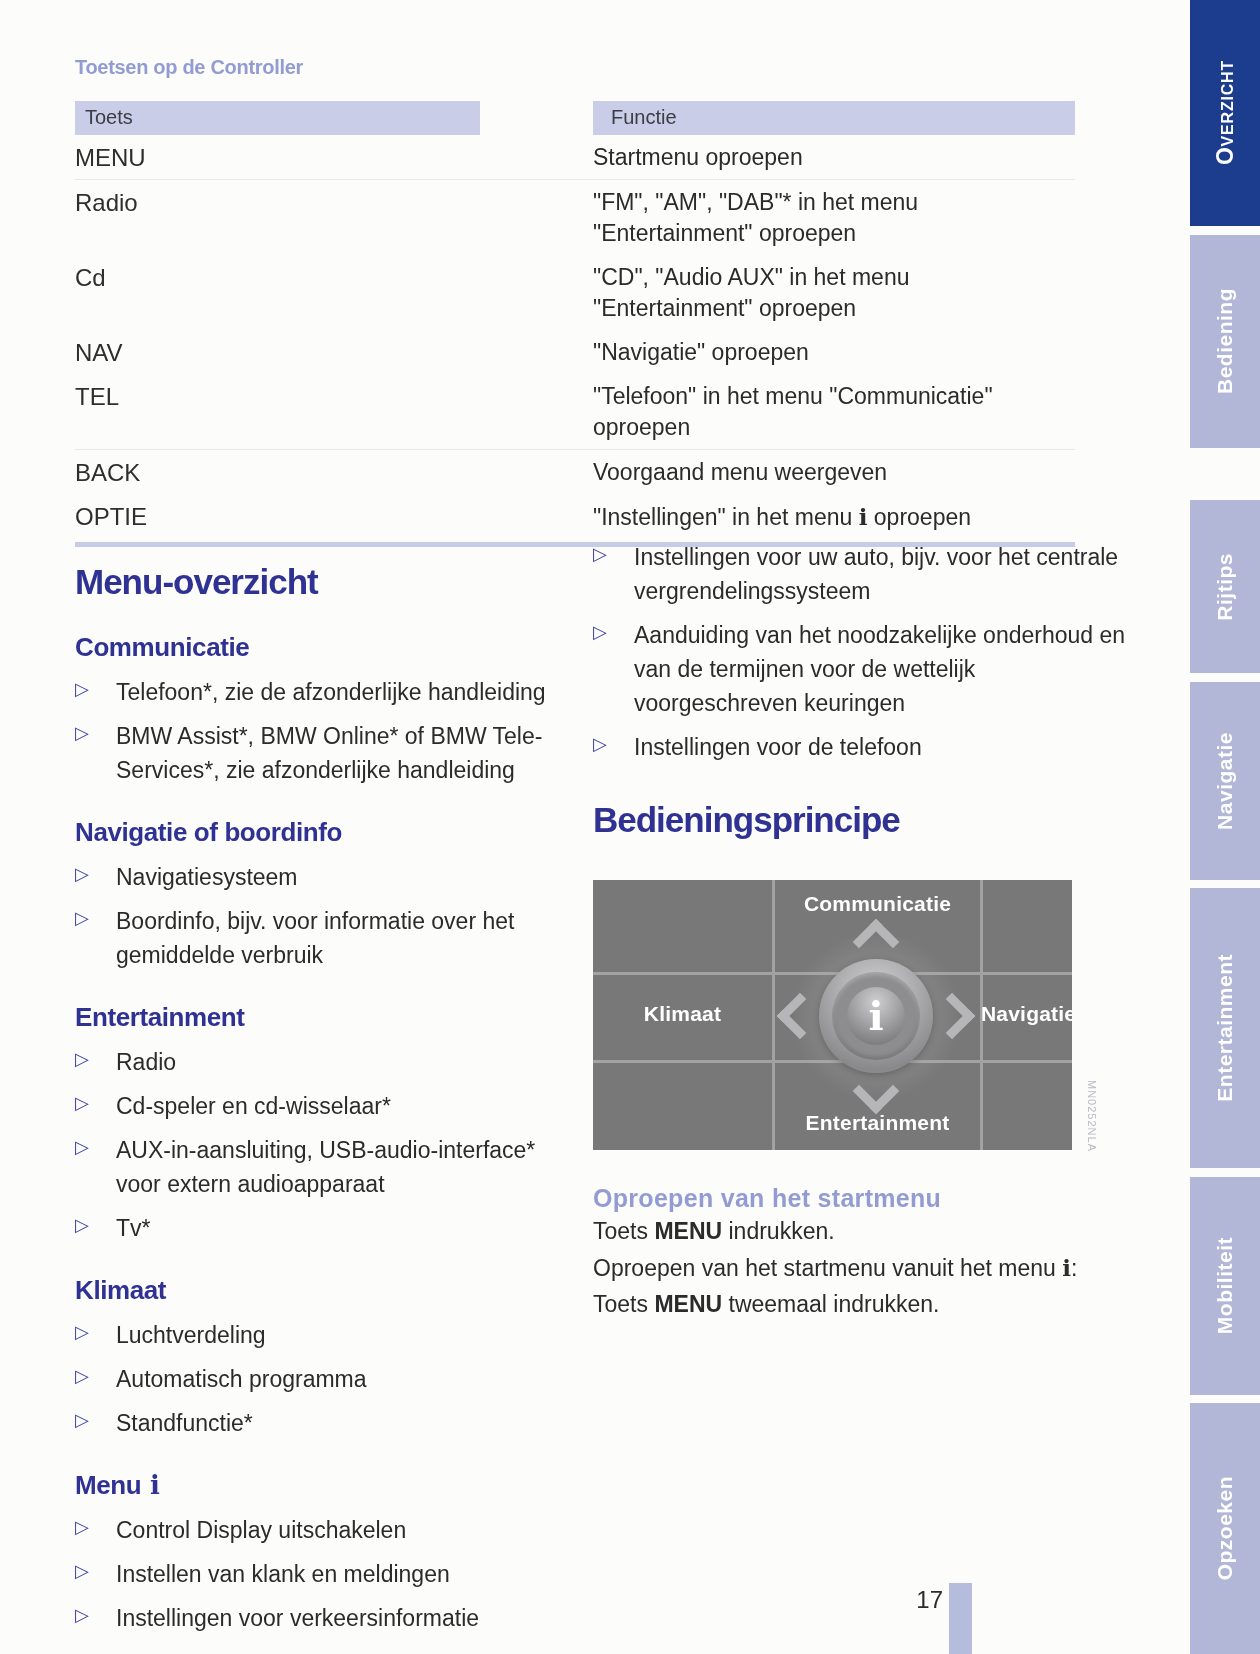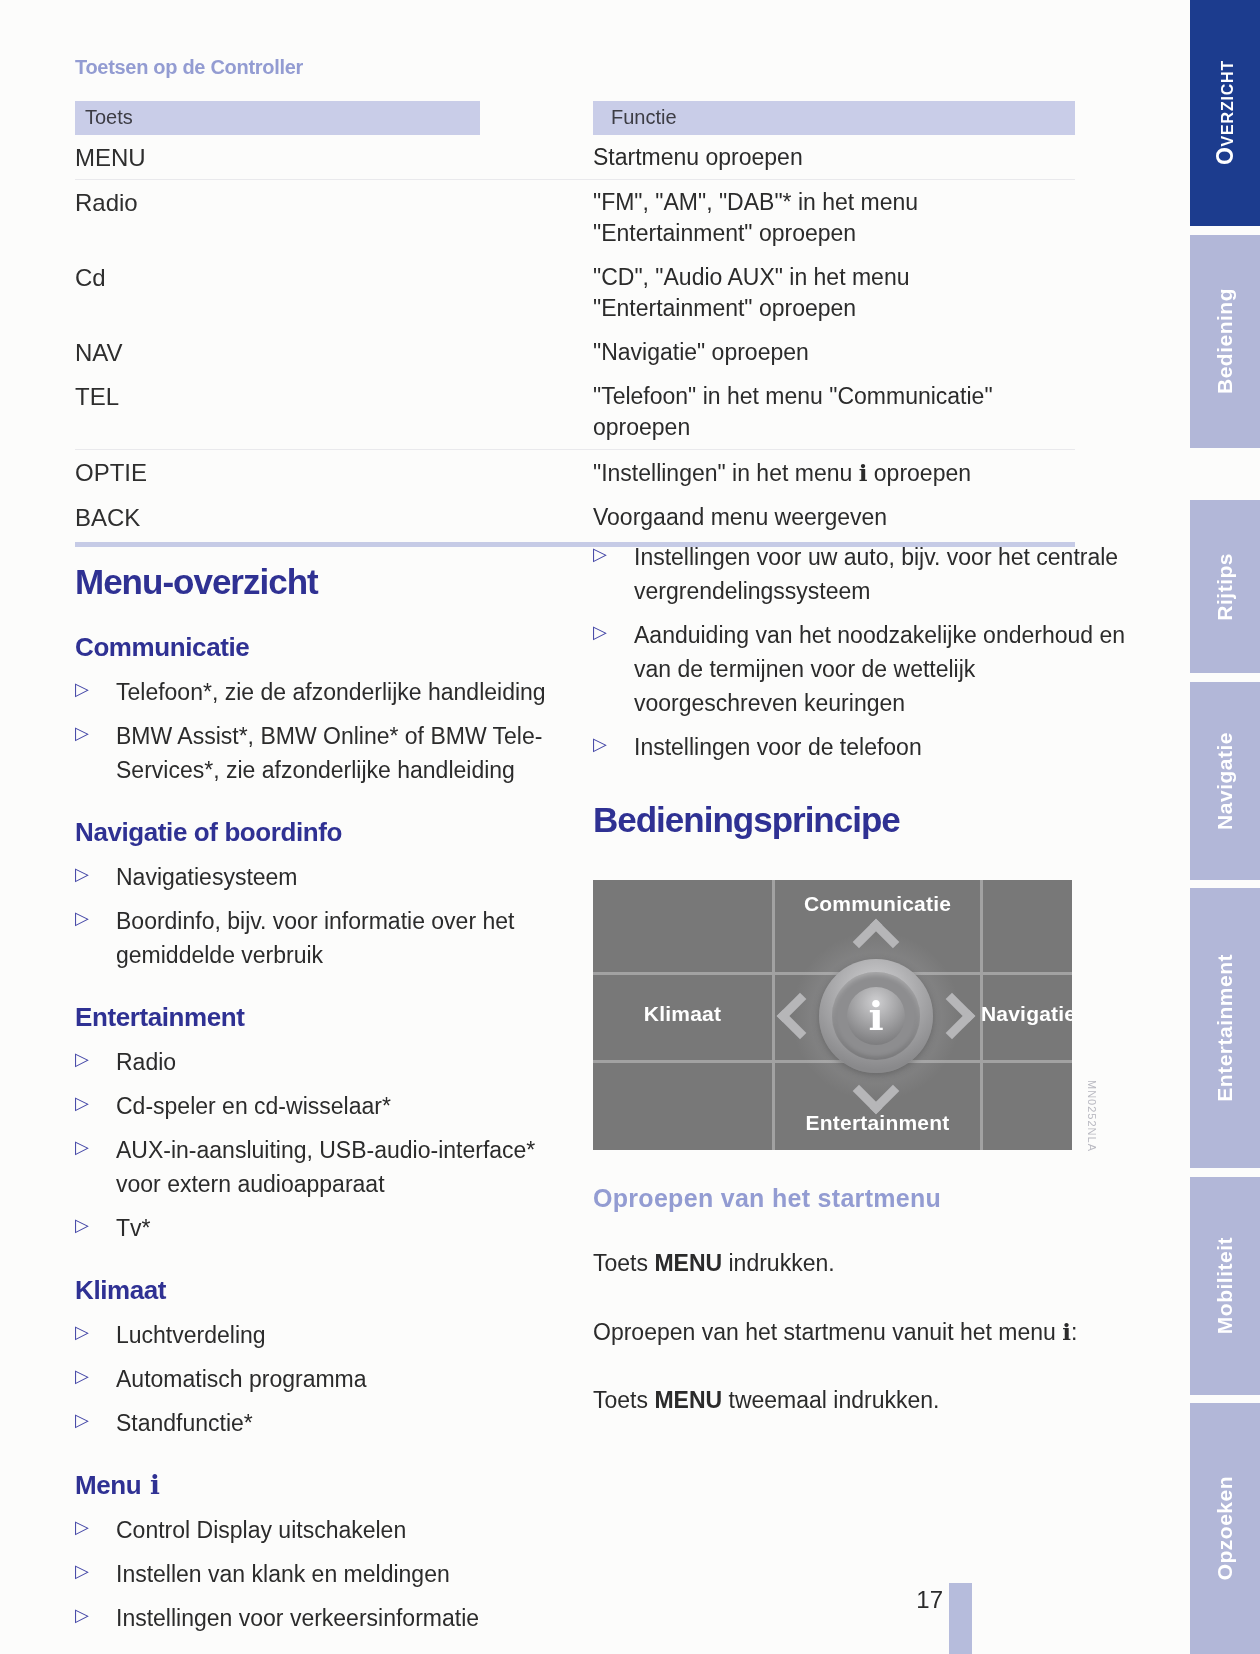--- a/index.html
+++ b/index.html
@@ -52,21 +52,21 @@
   .core{left:283px;top:136px;width:58px;height:58px;background:radial-gradient(circle at 50% 26%,#cfcfd1,#7d7d7f 82%);display:flex;align-items:center;justify-content:center;}
   .core span{color:#fff;font-size:40px;line-height:1;}
   .chev{position:absolute;width:24px;height:24px;border-top:9px solid #b6b6b8;border-right:9px solid #b6b6b8;}
   .chev.up{left:283px;top:62px;transform:translate(-50%,-50%) rotate(-45deg);}
   .chev.right{left:359px;top:136px;transform:translate(-50%,-50%) rotate(45deg);}
   .chev.down{left:283px;top:211px;transform:translate(-50%,-50%) rotate(135deg);}
   .chev.left{left:207px;top:136px;transform:translate(-50%,-50%) rotate(-135deg);}
   .wm{position:absolute;right:-26px;bottom:-2px;writing-mode:vertical-rl;font-size:11px;color:#b9b9c1;letter-spacing:1px;}
   .caption{margin:28px 0 0 0;font-size:23px;line-height:35px;}
   h3.sub{margin:34px 0 0 0;font-size:25px;font-weight:700;color:#939cd2;letter-spacing:0.3px;}
-  .instr-line{margin-top:33px;font-size:23px;line-height:35px;}
+  .instr-line{margin-top:1px;font-size:23px;line-height:35px;}
   
   .sidebar{position:absolute;right:0;top:0;width:70px;height:1654px;}
   .tab{position:absolute;left:0;width:70px;background:#b2b7d8;display:flex;align-items:center;justify-content:center;}
   .tab span{writing-mode:vertical-rl;transform:rotate(180deg);color:#fff;font-weight:700;font-size:21px;letter-spacing:0.5px;white-space:nowrap;}
   .tab.active{background:#1c3c8e;}
   .tab.active span{font-variant:small-caps;font-size:23px;letter-spacing:0.8px;}
   .tab:nth-of-type(1){top:0;height:226px;}
   .tab:nth-of-type(2){top:235px;height:213px;}
   .tab:nth-of-type(3){top:500px;height:173px;}
   .tab:nth-of-type(4){top:682px;height:198px;}
@@ -104,26 +104,26 @@
           </div>
           <div class="trow">
             <div class="tcell k">NAV</div>
             <div class="tcell"><span>"Navigatie" oproepen</span></div>
           </div>
           <div class="trow sep">
             <div class="tcell k">TEL</div>
             <div class="tcell"><span>"Telefoon" in het menu "Communicatie" oproepen</span></div>
           </div>
           <div class="trow">
+            <div class="tcell k">BACK</div>
+            <div class="tcell"><span>Voorgaand menu weergeven</span></div>
+          </div>
+          <div class="trow">
             <div class="tcell k">OPTIE</div>
             <div class="tcell"><span>"Instellingen" in het menu </span><span class="ii">i</span><span> oproepen</span></div>
-          </div>
-          <div class="trow">
-            <div class="tcell k">BACK</div>
-            <div class="tcell"><span>Voorgaand menu weergeven</span></div>
           </div>
         </div>
       <div class="tbottom"></div>
     </div>
   </div>
 
   <div class="col left">
     <h1 class="big">Menu-overzicht</h1>
     <div id="sections">
         <h2 class="sec">Communicatie</h2>

